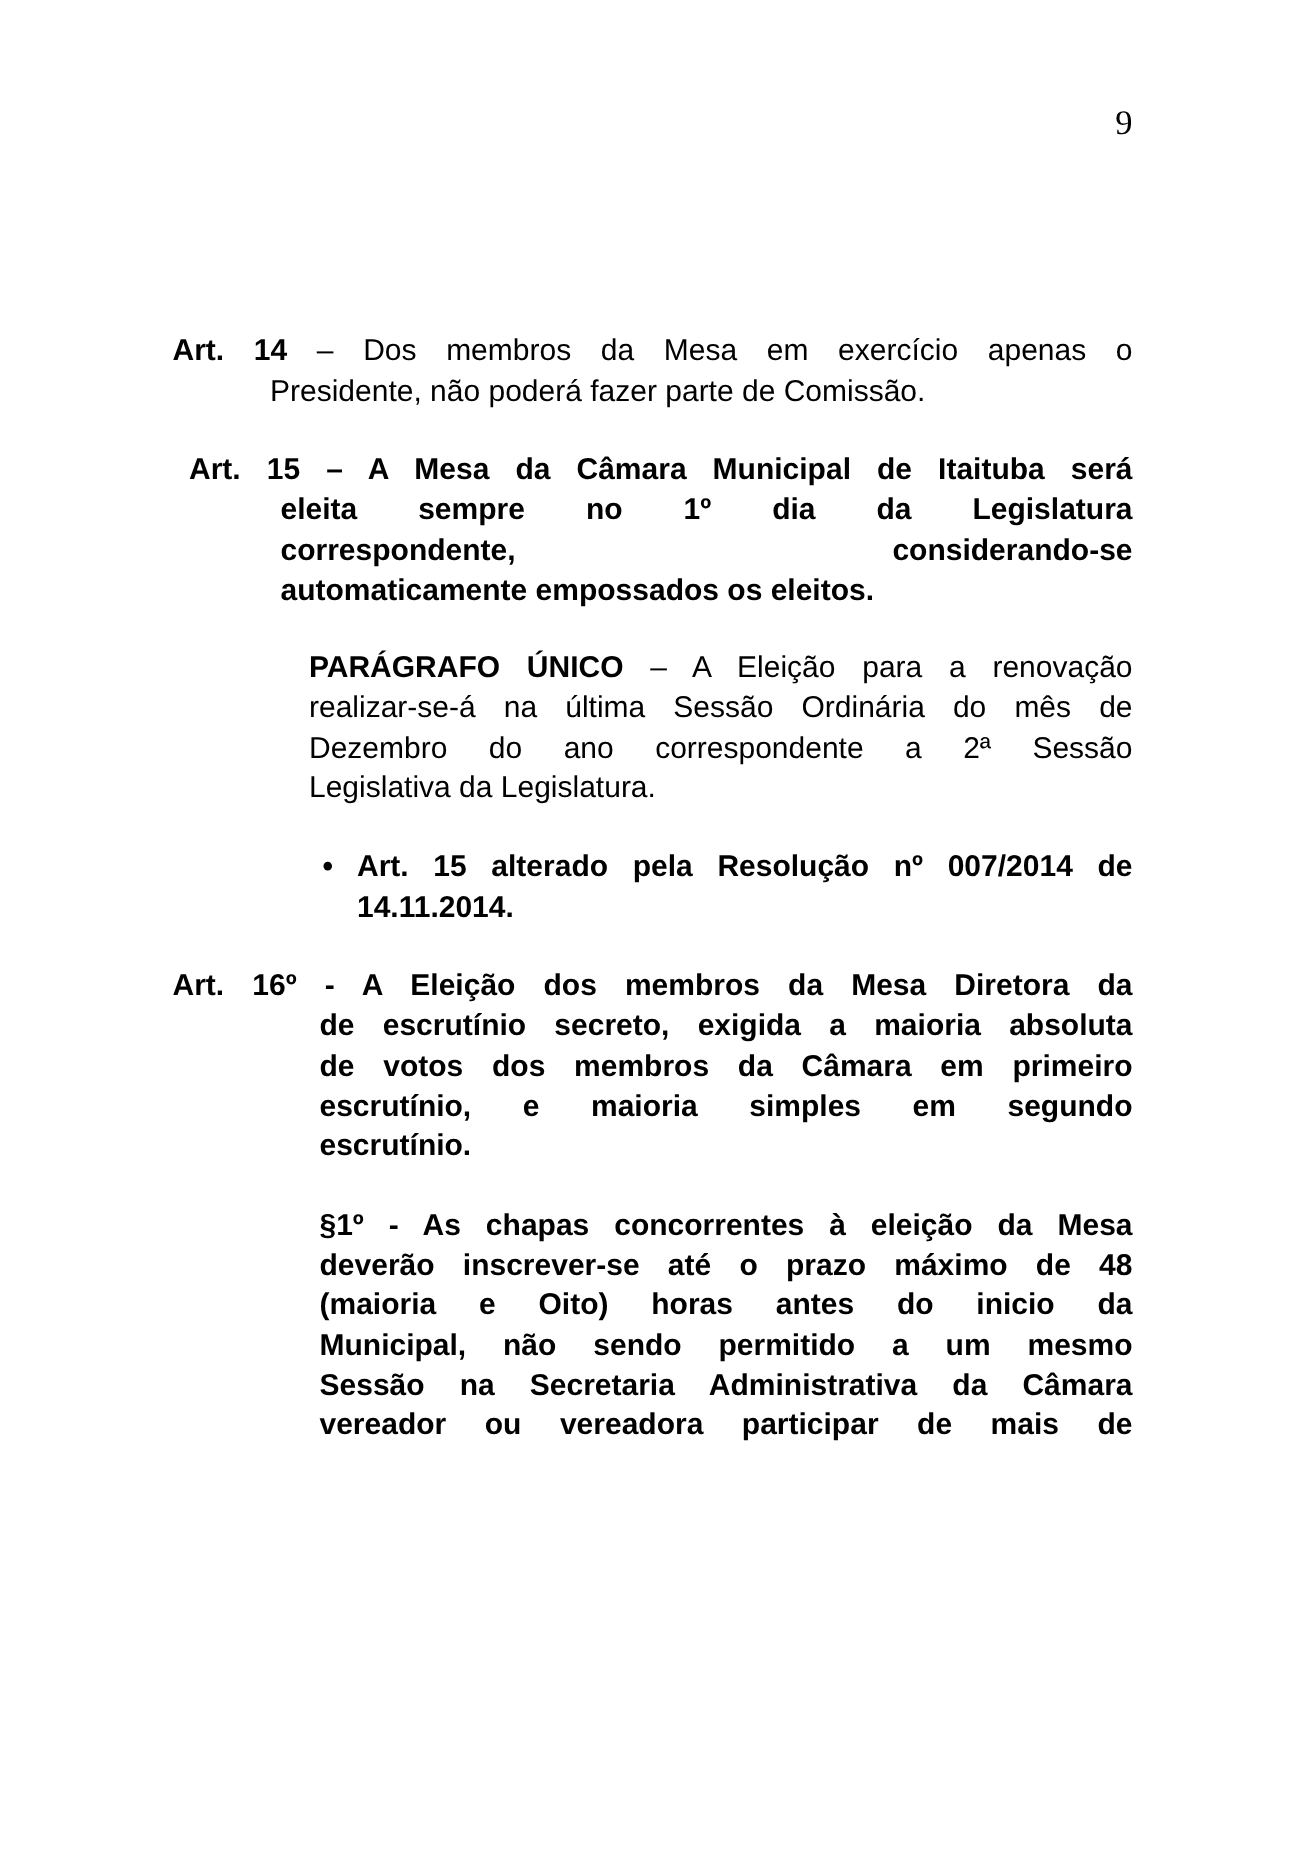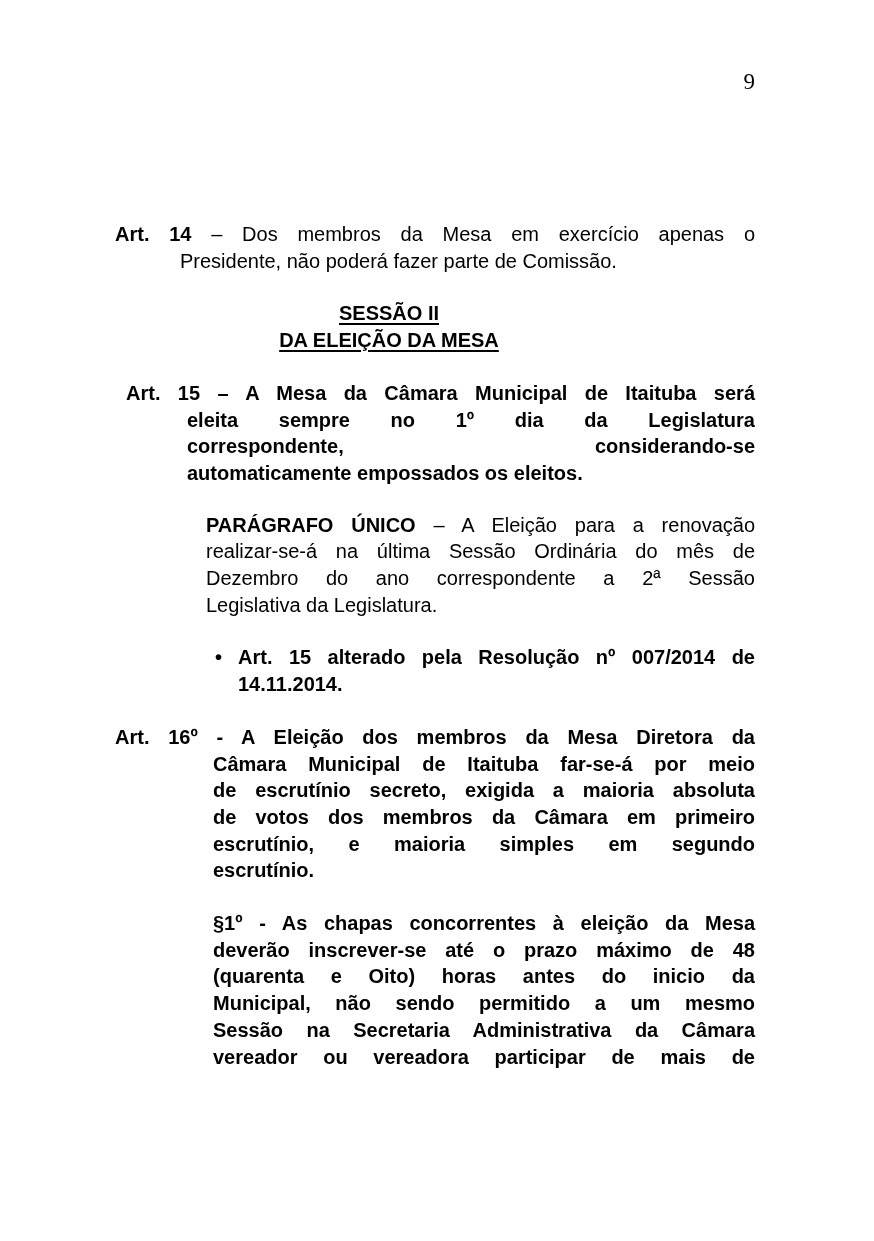--- a/index.html
+++ b/index.html
@@ -70,24 +70,20 @@
 
 <div class="page">
 
   <div class="pagenum">9</div>
 
   <div class="block art14">
     <div class="line"><span class="b">Art. 14</span> <span>– Dos membros da Mesa em exercício apenas o</span></div>
     <div class="line last ind14">Presidente, não poderá fazer parte de Comissão.</div>
   </div>
 
-  <div class="block heading">
-    <div class="hline">SESSÃO II</div>
-    <div class="hline">DA ELEIÇÃO DA MESA</div>
-  </div>
 
   <div class="block bold art15">
     <div class="line"><span>Art. 15</span> <span>– A Mesa da Câmara Municipal de Itaituba será</span></div>
     <div class="line ind15">eleita sempre no 1º dia da Legislatura</div>
     <div class="line ind15">correspondente, considerando-se</div>
     <div class="line last ind15">automaticamente empossados os eleitos.</div>
   </div>
 
   <div class="block pu">
     <div class="line"><span class="b">PARÁGRAFO ÚNICO</span> <span>– A Eleição para a renovação</span></div>
@@ -96,29 +92,28 @@
     <div class="line last">Legislativa da Legislatura.</div>
   </div>
 
   <div class="block bold bullet">
     <div class="line bl"><span class="marker">•</span><span>Art. 15 alterado pela Resolução nº 007/2014 de</span></div>
     <div class="line last bl">14.11.2014.</div>
   </div>
 
   <div class="block bold art16">
     <div class="line"><span>Art. 16º</span> <span>- A Eleição dos membros da Mesa Diretora da</span></div>
-    <div class="line ind16">Câmara Municipal de Itaituba far-se-á por meio</div>
     <div class="line ind16">de escrutínio secreto, exigida a maioria absoluta</div>
     <div class="line ind16">de votos dos membros da Câmara em primeiro</div>
     <div class="line ind16">escrutínio, e maioria simples em segundo</div>
     <div class="line last ind16">escrutínio.</div>
   </div>
 
   <div class="block bold p1">
     <div class="line">§1º - As chapas concorrentes à eleição da Mesa</div>
     <div class="line">deverão inscrever-se até o prazo máximo de 48</div>
-    <div class="line">(quarenta e Oito) horas antes do inicio da</div>
+    <div class="line">(maioria e Oito) horas antes do inicio da</div>
     <div class="line">Municipal, não sendo permitido a um mesmo</div>
     <div class="line">Sessão na Secretaria Administrativa da Câmara</div>
     <div class="line">vereador ou vereadora participar de mais de</div>
   </div>
 
 </div>
 
 </body></html>

